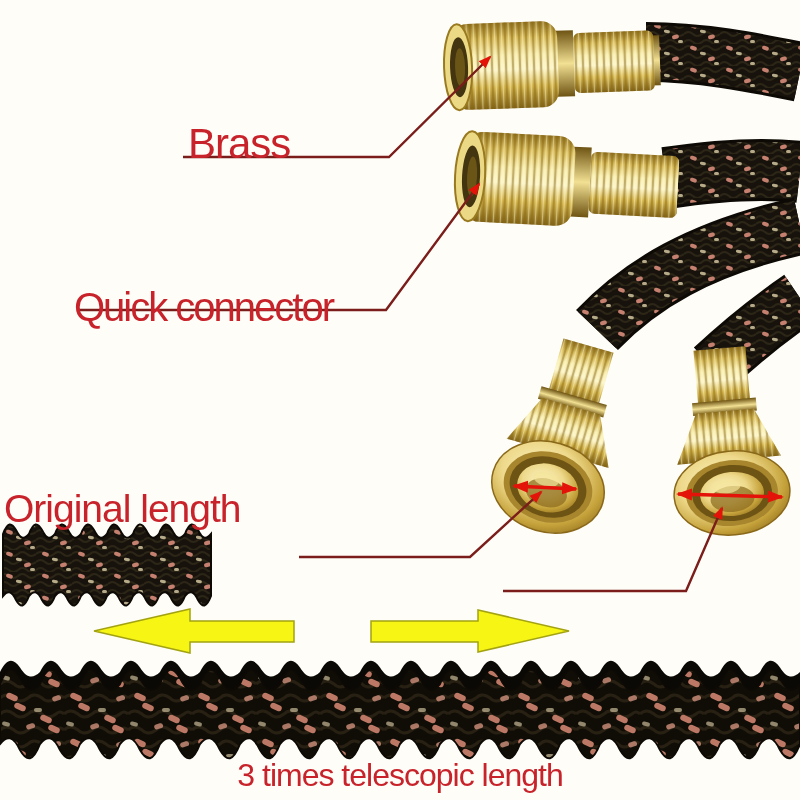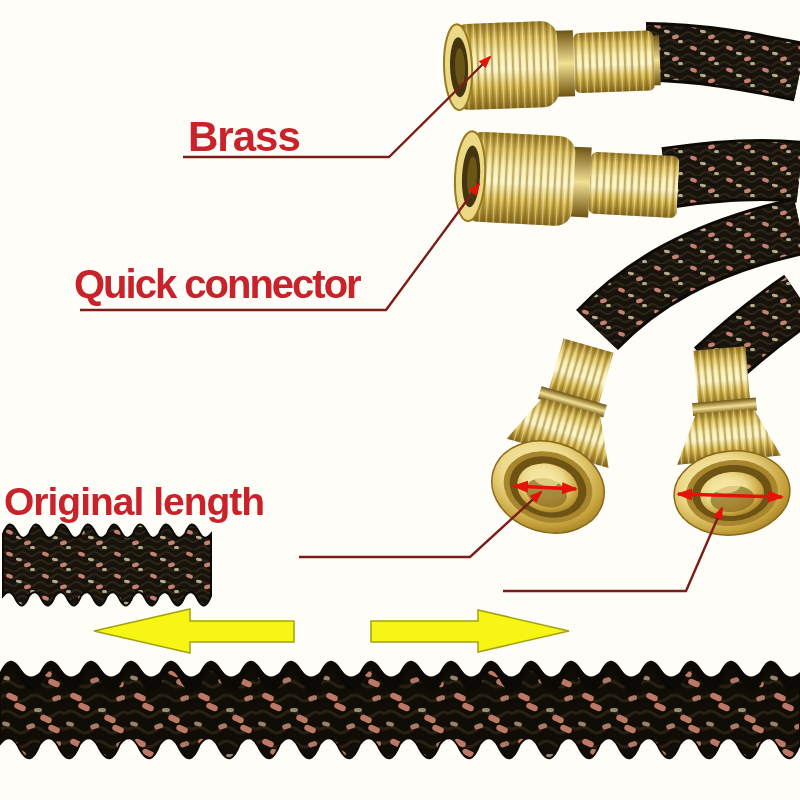--- a/index.html
+++ b/index.html
@@ -2,23 +2,23 @@
 <html style="--page-bg: #fffdf7; --label-red: #c8232b; --text-black: #1d1d1d; --leader-line-red: #7b1d1a; --measure-arrow-red: #e41309; --expand-arrow-yellow: #f7f513; --expand-arrow-outline: #a3a312; --brass-gold: #d8bb54; --hose-black: #17120b; --speckle-pink: #c5806f; --speckle-tan: #d2c49f;"><head>
 <meta charset="utf-8">
 <style>
   html,body{margin:0;padding:0;background:#e9e9e9;}
   .stage{
     position:relative;width:800px;height:800px;overflow:hidden;
     background:var(--page-bg,#fffdf7);
     font-family:"Liberation Sans",sans-serif;
   }
   .stage svg{position:absolute;left:0;top:0;}
-  .lbl{position:absolute;font-weight:700;color:var(--label-red,#c8232b);line-height:1;white-space:nowrap;}
+  .lbl{position:absolute;font-weight:400;color:var(--label-red,#c8232b);line-height:1;white-space:nowrap;margin-top:7px;}
   #lbl-brass    {left:188px;top:116px;font-size:42px;letter-spacing:-1px;}
-  #lbl-quick    {left:74px; top:264px;font-size:40px;letter-spacing:-2px;}
+  #lbl-quick    {left:74px; top:280px;font-size:40px;letter-spacing:-2px;}
   #lbl-original {left:4px;  top:482px;font-size:39px;letter-spacing:-1px;}
   #lbl-m-left   {left:300px;top:523px;font-size:28px;letter-spacing:-1px;}
   #lbl-m-right  {left:505px;top:558px;font-size:28px;letter-spacing:-1px;}
   #lbl-bottom   {left:0;right:0;top:752px;text-align:center;font-size:32px;letter-spacing:-1px;}
   .imp{color:var(--text-black,#1d1d1d);}
   .leader{fill:none;stroke:var(--leader-line-red,#7b1d1a);stroke-width:2.4;}
   .dia{fill:none;stroke:var(--measure-arrow-red,#e41309);stroke-width:3.4;}
   .mkr{fill:var(--measure-arrow-red,#e41309);}
   .yArrow{fill:var(--expand-arrow-yellow,#f7f513);stroke:var(--expand-arrow-outline,#a3a312);stroke-width:1.5;}
   .hoseBase{fill:none;stroke:#0d0a06;}
@@ -183,13 +183,14 @@
     <line class="dia" x1="514" y1="486" x2="576" y2="489" marker-start="url(#mDia)" marker-end="url(#mDia)"></line>
     <line class="dia" x1="678" y1="494" x2="782" y2="497" marker-start="url(#mDia)" marker-end="url(#mDia)"></line>
 
     <polygon class="yArrow" points="94,631 190,609 190,621 294,621 294,642 190,642 190,653"></polygon>
     <polygon class="yArrow" points="569,631 478,610 478,621 371,621 371,642 478,642 478,652"></polygon>
   </svg>
 
   <div class="lbl" id="lbl-brass">Brass</div>
   <div class="lbl" id="lbl-quick">Quick connector</div>
   <div class="lbl" id="lbl-original">Original length</div>
+  <div class="lbl" id="lbl-bottom">3 times telescopic length</div>
 </div>
 
 </body></html>

